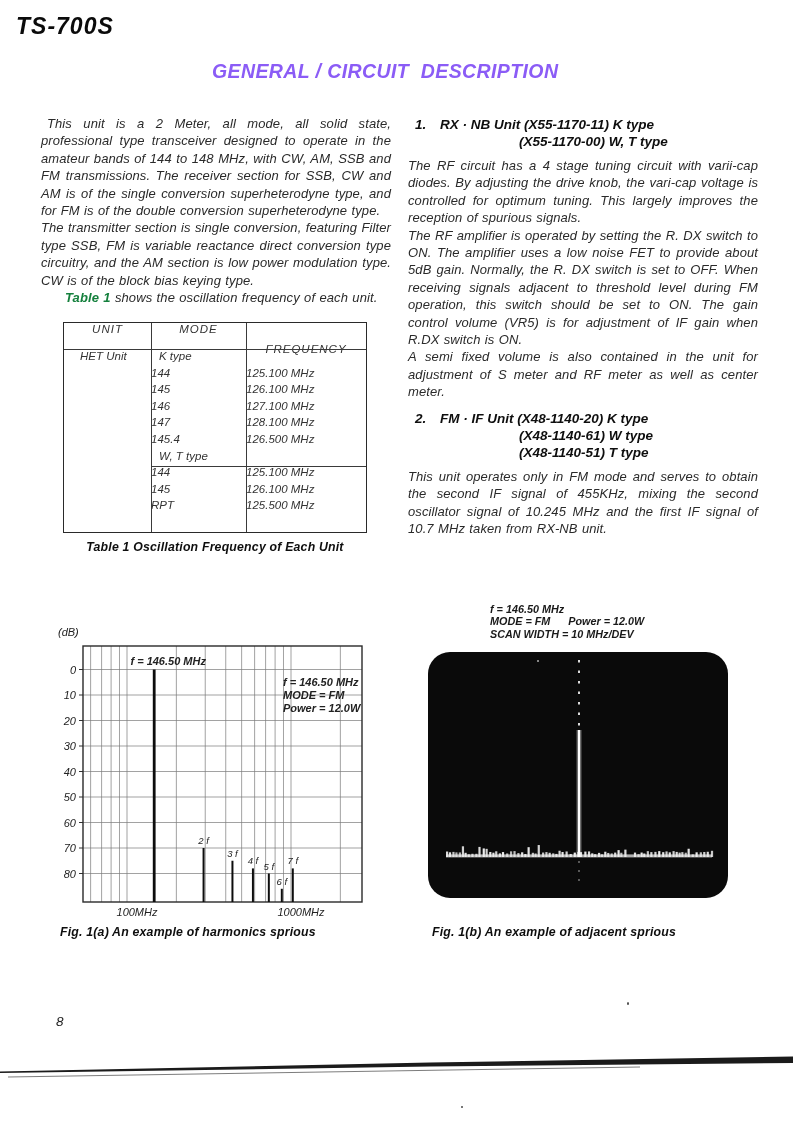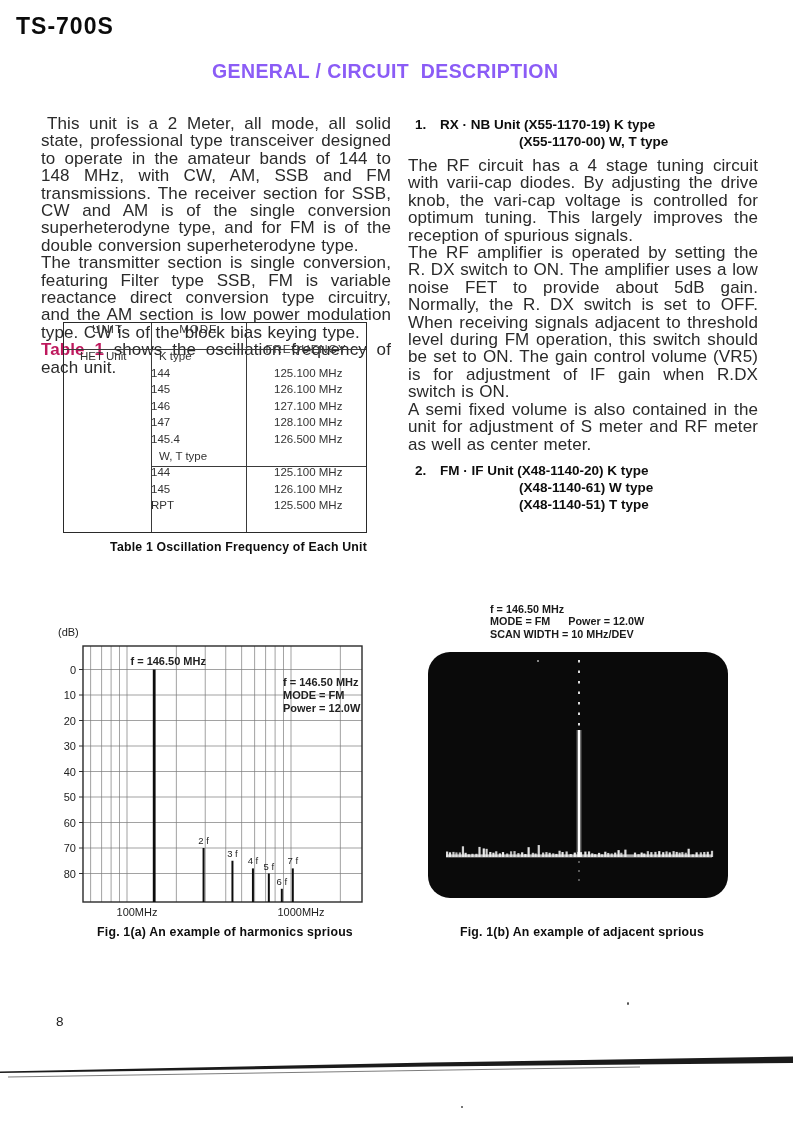--- a/index.html
+++ b/index.html
@@ -1,33 +1,33 @@
 <!DOCTYPE html>
 <html><head>
 <meta charset="utf-8">
 <style>
   html,body { margin:0; padding:0; background:#ffffff; }
   .page {
     position:relative; width:793px; height:1122px; background:#fff;
-    font-family:"Liberation Sans", sans-serif; color:#222; overflow:hidden;
+    font-family:"Liberation Sans", sans-serif; color:#222; overflow:hidden;font-style:italic;
   }
   .model {
     position:absolute; left:16px; top:13px; font-size:23px; font-weight:800;
     letter-spacing:1px; color:#0b0b0b;
   }
   .title {
     position:absolute; left:212px; top:60px; font-size:19.5px; font-weight:800;
     letter-spacing:.4px; color:#8b5cf6; white-space:pre;
   }
-  .body-text { font-size:17px; line-height:17.4px; letter-spacing:.1px; word-spacing:.6px;
+  .body-text { font-size:13px; line-height:17.4px; letter-spacing:.1px; word-spacing:.6px;
     text-align:justify; margin:0; color:#2a2a2a; }
   .indent { text-indent:6px; }
   .col-left { position:absolute; left:41px; top:115px; width:350px; }
   .col-right { position:absolute; left:408px; top:116px; width:350px; }
-  .b { font-weight:700; color:#be185d; }
+  .b { font-weight:700; color:#15803d;margin-left:24px; }
   
   .sec-head { font-size:13.5px; font-weight:700; color:#0e0e0e; line-height:17px;
     padding-left:7px; margin:0 0 7px 0; }
   .sec-head.mt { margin-top:9px; }
   .sec-num { display:inline-block; width:25px; vertical-align:top; }
   .sec-lines { display:inline-block; vertical-align:top; }
   .sec-lines > span { display:block; white-space:pre; }
   .hl2 { margin-left:79px; }
   
   .table1 { position:absolute; left:63px; top:322px; width:304px; height:211px;
@@ -37,26 +37,26 @@
   .t-c1 { width:87px; } .t-c2 { width:95px; } .t-c3 { flex:1;margin-top:20px; }
   .t-vline1 { position:absolute; left:87px; top:0; bottom:0; width:1px; background:#3a3a3a; }
   .t-vline2 { position:absolute; left:182px; top:0; bottom:0; width:1px; background:#3a3a3a; }
   .t-hline-header { position:absolute; left:0; right:0; top:26px; height:1px; background:#3a3a3a; }
   .t-hline-sep { position:absolute; left:87px; right:0; top:143px; height:1px; background:#3a3a3a; }
   .t-body { position:absolute; left:0; top:27px; right:0; bottom:0; }
   .t-row { display:flex; height:16.6px; align-items:flex-start; }
   .t-row .u { width:87px; padding-left:16px; box-sizing:border-box; }
   .t-row .m { width:95px; box-sizing:border-box; }
   .t-row.secrow .m { padding-left:8px; }
-  .t-row .f { flex:1; padding-left:28px; box-sizing:border-box; }
-  .t-caption { position:absolute; left:63px; top:540px; width:304px; text-align:right;
+  .t-row .f { flex:1; box-sizing:border-box; }
+  .t-caption { position:absolute; left:63px; top:540px; width:304px; text-align:center;
     font-size:12.3px; font-weight:700; color:#0e0e0e; letter-spacing:.2px; }
   
   .caption { position:absolute; font-size:12.3px; font-weight:700; color:#0e0e0e;
-    letter-spacing:.2px; text-align:center; }
+    letter-spacing:.2px; text-align:left; }
   .capA { left:60px; top:925px; width:330px; }
   .capB { left:432px; top:925px; width:300px; }
   .fig1b-head { position:absolute; left:490px; top:603px; font-size:10.8px; font-weight:700;
     color:#1a1a1a; line-height:12.4px; }
   .fig1b-head div { white-space:pre; }
   #chart-holder { position:absolute; left:40px; top:620px; width:360px; height:330px; }
   #photo-holder { position:absolute; left:420px; top:644px; width:316px; height:262px; }
   svg text { font-family:"Liberation Sans", sans-serif; fill:#222; }
   .pagenum { position:absolute; left:56px; top:1014px; font-size:13.5px; color:#222; }
   .scan-artifact { position:absolute; left:0; top:1048px; }
@@ -138,28 +138,29 @@
     </div>
     <div class="t-vline1"></div>
     <div class="t-vline2"></div>
     <div class="t-hline-header"></div>
     <div class="t-hline-sep"></div>
   </div>
   <div class="t-caption">Table 1   Oscillation Frequency of Each Unit</div>
 
   <div class="col-right">
     <div class="sec-head">
-      <span class="sec-num">1.</span><span class="sec-lines"><span>RX · NB Unit (X55-1170-19) K type</span><span class="hl2">(X55-1170-00) W, T type</span></span>
+      <span class="sec-num">1.</span><span class="sec-lines"><span>RX · NB Unit (X55-1170-11) K type</span><span class="hl2">(X55-1170-00) W, T type</span></span>
     </div>
     <p class="body-text">The RF circuit has a 4 stage tuning circuit with varii-cap diodes. By adjusting the drive knob, the vari-cap voltage is controlled for optimum tuning. This largely improves the reception of spurious signals.</p>
     <p class="body-text">The RF amplifier is operated by setting the R. DX switch to ON. The amplifier uses a low noise FET to provide about 5dB gain. Normally, the R. DX switch is set to OFF. When receiving signals adjacent to threshold level during FM operation, this switch should be set to ON. The gain control volume (VR5) is for adjustment of IF gain when R.DX switch is ON.</p>
     <p class="body-text">A semi fixed volume is also contained in the unit for adjustment of S meter and RF meter as well as center meter.</p>
     <div class="sec-head mt">
       <span class="sec-num">2.</span><span class="sec-lines"><span>FM · IF Unit (X48-1140-20) K type</span><span class="hl2">(X48-1140-61) W type</span><span class="hl2">(X48-1140-51) T type</span></span>
     </div>
+    <p class="body-text">This unit operates only in FM mode and serves to obtain the second IF signal of 455KHz, mixing the second oscillator signal of 10.245 MHz and the first IF signal of 10.7 MHz taken from RX-NB unit.</p>
   </div>
 
   <div id="chart-holder"><svg width="360" height="330" viewBox="0 0 360 330">
         <line x1="50.61680506291756" y1="26" x2="50.61680506291756" y2="282" stroke="#7a7a7a" stroke-width="0.7"></line>
         <line x1="61.59607856233812" y1="26" x2="61.59607856233812" y2="282" stroke="#7a7a7a" stroke-width="0.7"></line>
         <line x1="71.10675786667875" y1="26" x2="71.10675786667875" y2="282" stroke="#7a7a7a" stroke-width="0.7"></line>
         <line x1="79.49577154804928" y1="26" x2="79.49577154804928" y2="282" stroke="#7a7a7a" stroke-width="0.7"></line>
         <line x1="87" y1="26" x2="87" y2="282" stroke="#7a7a7a" stroke-width="0.7"></line>
         <line x1="136.36891928889293" y1="26" x2="136.36891928889293" y2="282" stroke="#7a7a7a" stroke-width="0.7"></line>
         <line x1="165.24788577402464" y1="26" x2="165.24788577402464" y2="282" stroke="#7a7a7a" stroke-width="0.7"></line>

